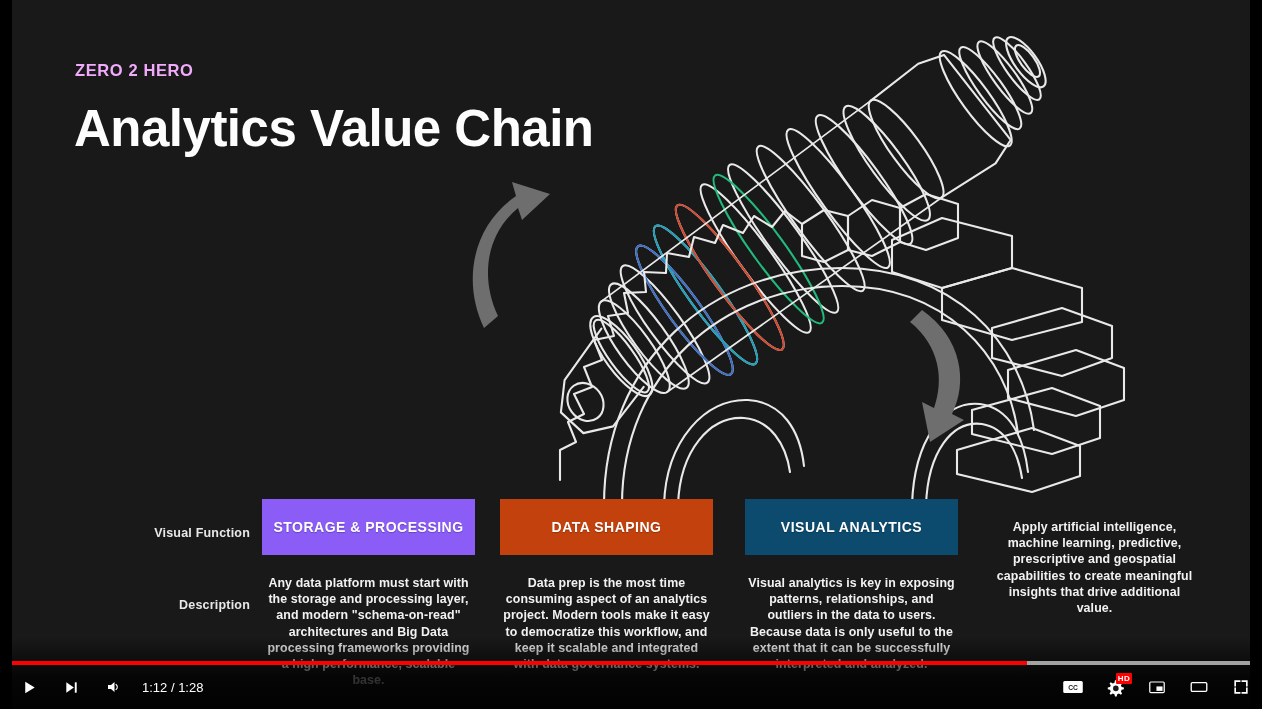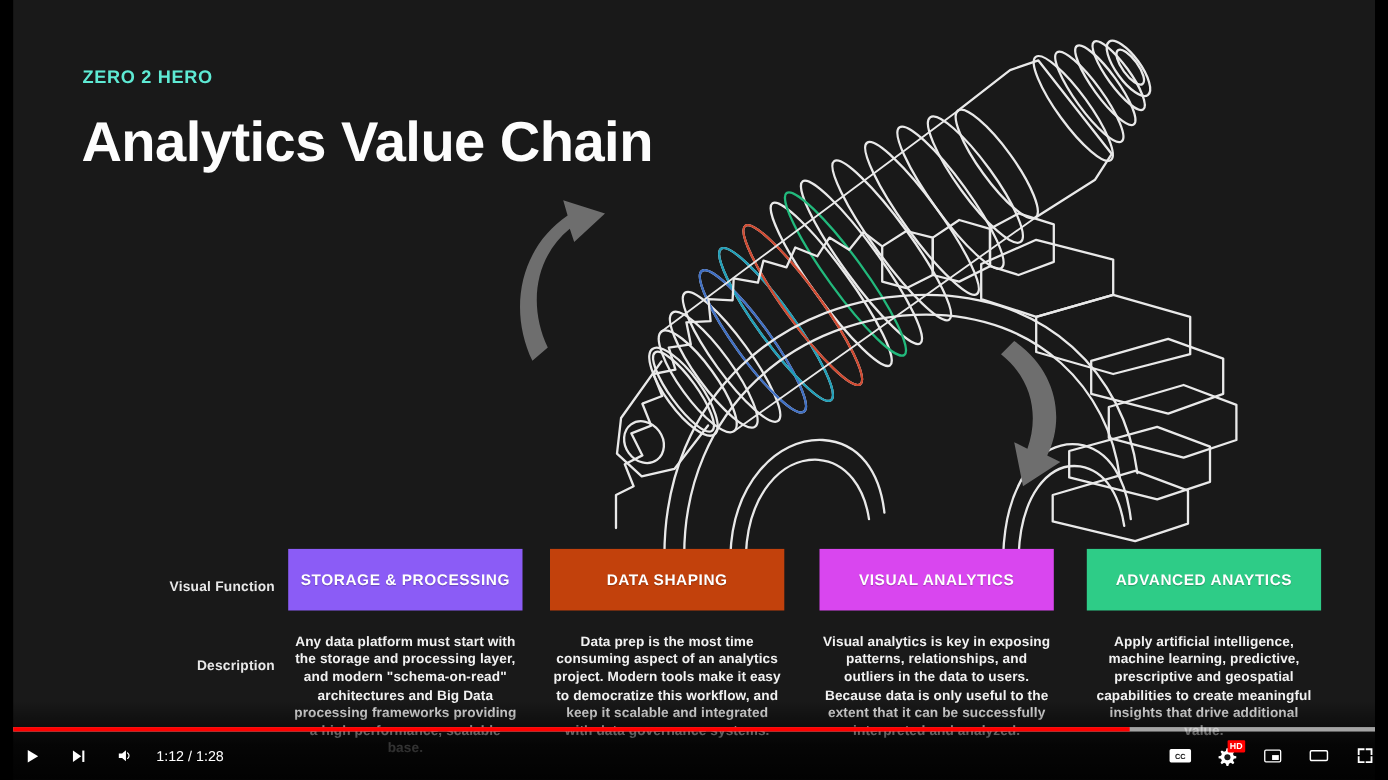--- a/index.html
+++ b/index.html
@@ -20,21 +20,21 @@
     position: absolute;
     left: 12px; top: 0; width: 1238px; height: 709px;
     background: #191919;
     overflow: hidden;
   }
   
   #eyebrow {
     position: absolute; left: 63px; top: 61px;
     font-size: 16.5px; font-weight: bold;
     letter-spacing: 0.6px;
-    color: #5eead4;
+    color: #f0abfc;
   }
   #slide-title {
     position: absolute; left: 62px; top: 99px;
     font-size: 51px; font-weight: bold;
     letter-spacing: -0.5px;
     color: #fdfdfd;
   }
   
   #illustration {
     position: absolute;
@@ -238,26 +238,25 @@
         <div class="card-header" style="background: #8b5cf6;">STORAGE &amp; PROCESSING</div>
         <div class="card-desc">Any data platform must start with the storage and processing layer, and modern "schema-on-read" architectures and Big Data processing frameworks providing a high performance, scalable base.</div>
       </div>
 
       <div class="card-col">
         <div class="card-header" style="background: #c2410c;">DATA SHAPING</div>
         <div class="card-desc">Data prep is the most time consuming aspect of an analytics project. Modern tools make it easy to democratize this workflow, and keep it scalable and integrated with data governance systems.</div>
       </div>
 
       <div class="card-col">
-        <div class="card-header" style="background: #d946ef;">VISUAL ANALYTICS</div>
+        <div class="card-header" style="background: #0c4a6e;">VISUAL ANALYTICS</div>
         <div class="card-desc">Visual analytics is key in exposing patterns, relationships, and outliers in the data to users. Because data is only useful to the extent that it can be successfully interpreted and analyzed.</div>
       </div>
 
       <div class="card-col">
-        <div class="card-header" style="background: rgb(46, 204, 135);">ADVANCED ANAYTICS</div>
         <div class="card-desc">Apply artificial intelligence, machine learning, predictive, prescriptive and geospatial capabilities to create meaningful insights that drive additional value.</div>
       </div>
 
     </div>
   </div>
 
   <div id="controls-gradient"></div>
 
   <div id="progress-bar">
     <div id="progress-loaded"></div>

